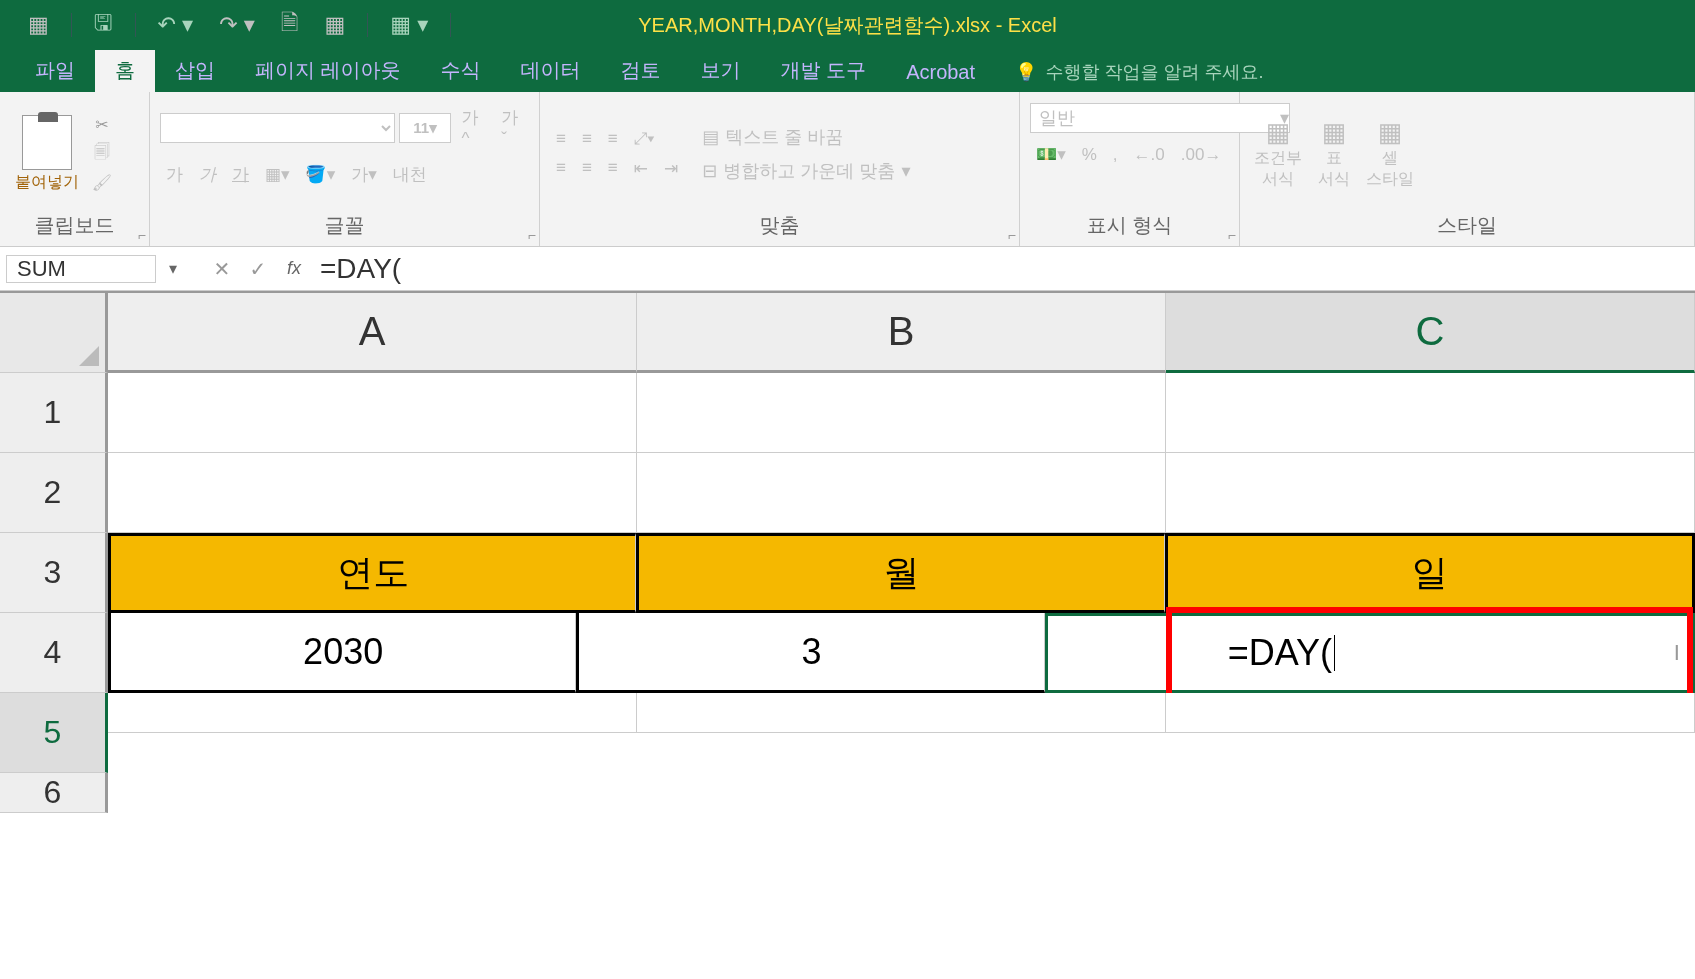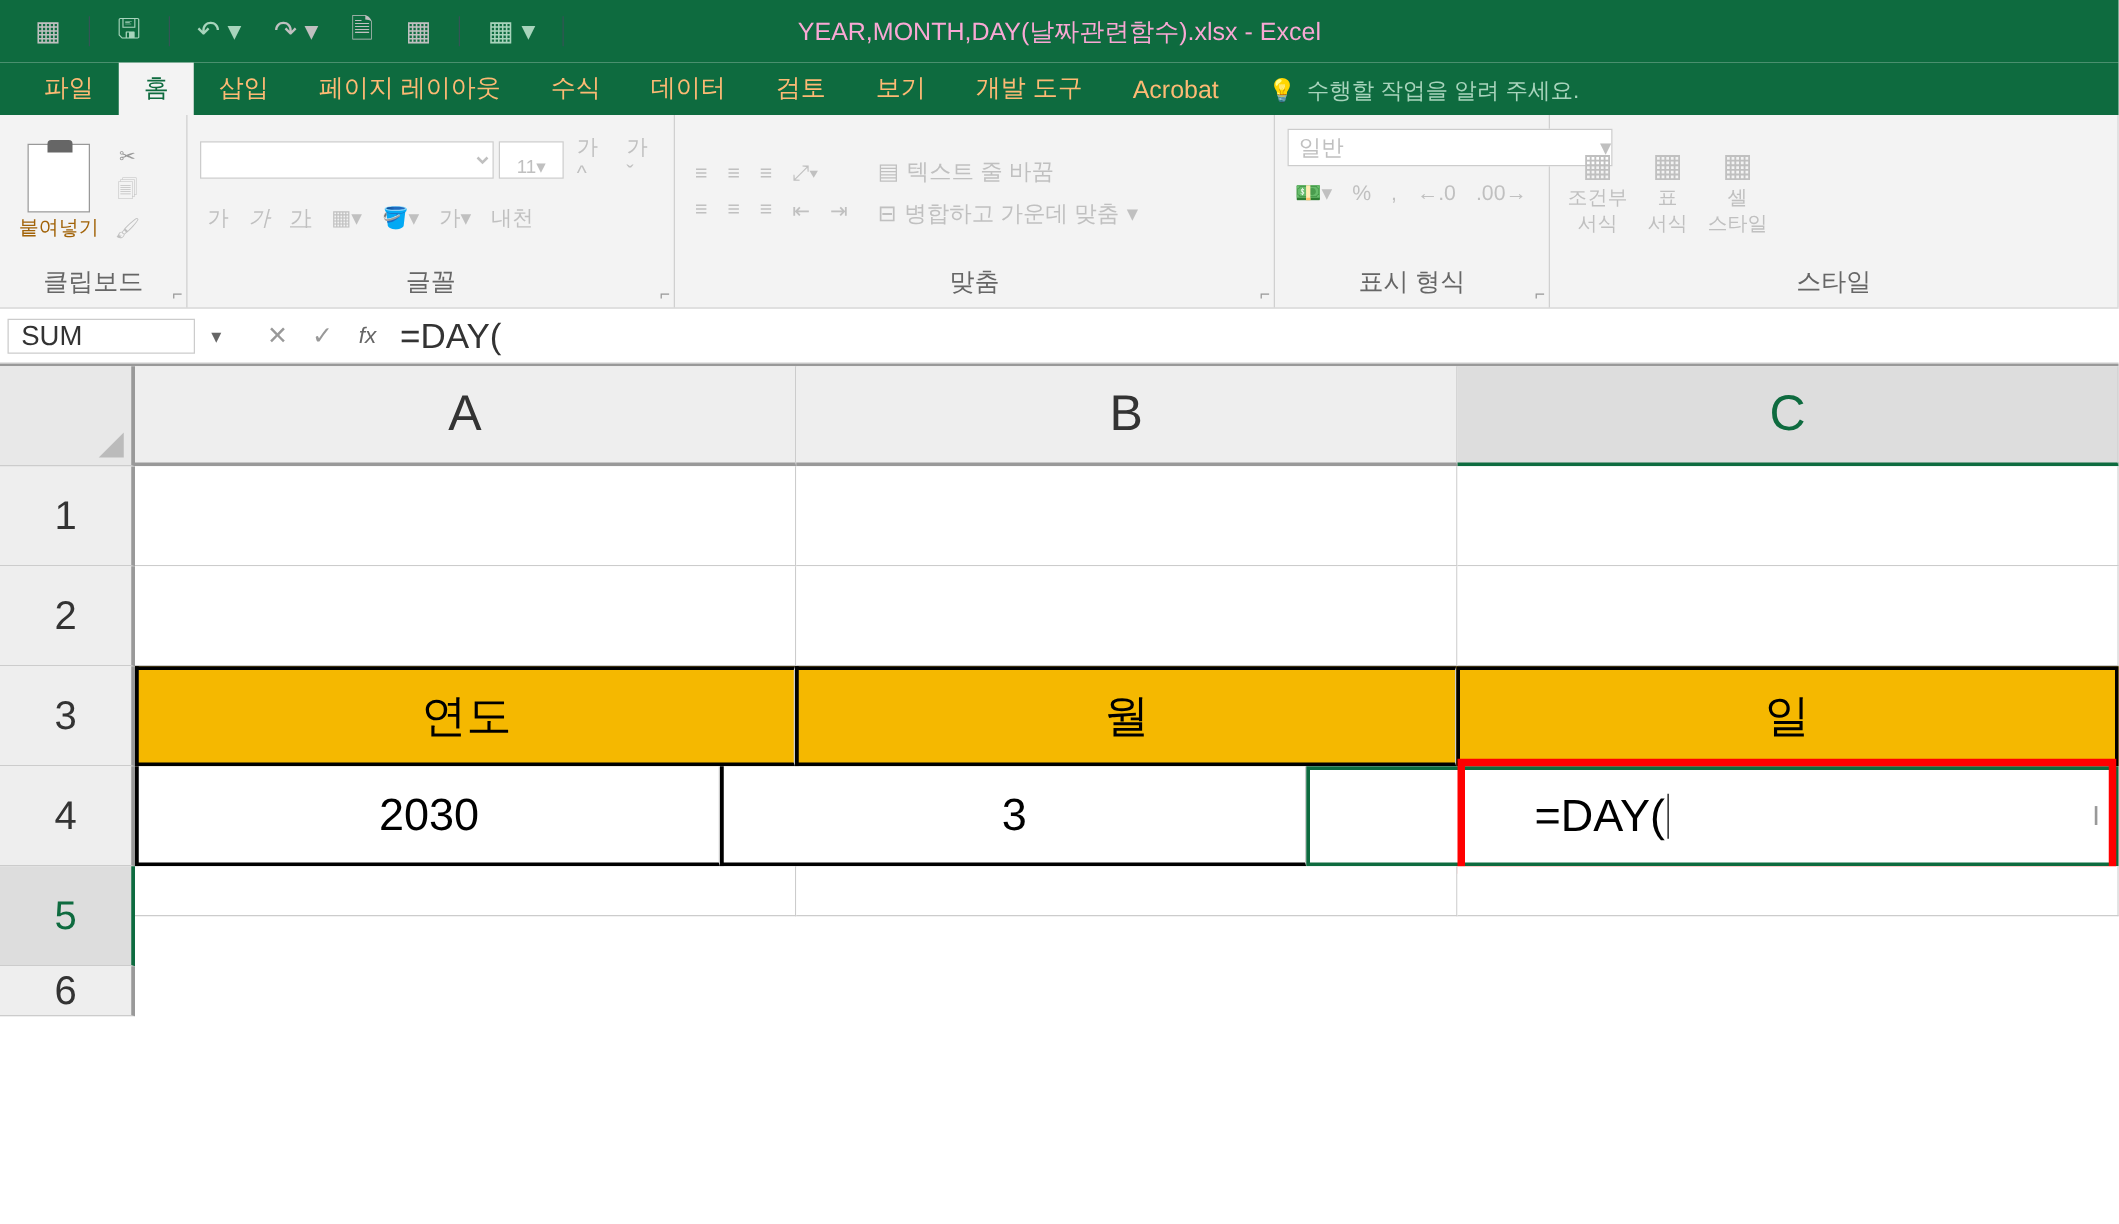--- a/index.html
+++ b/index.html
@@ -1,38 +1,38 @@
 <!DOCTYPE html>
 <html><head>
 <meta charset="utf-8">
 <style>
 * { margin: 0; padding: 0; box-sizing: border-box; font-family: "Malgun Gothic", Arial, sans-serif; }
 body { background: #fff; width: 1695px; height: 979px; overflow: hidden; }
 .titlebar { background: #0e6b3f; height: 50px; display: flex; align-items: center; position: relative; }
 .qat { display: flex; align-items: center; gap: 10px; padding-left: 20px; }
 .qat-item { color: #a8d4bc; font-size: 22px; padding: 4px 8px; cursor: pointer; }
 .qat-sep { width: 1px; height: 24px; background: #355; margin: 0 4px; }
-.title-text { position: absolute; left: 50%; transform: translateX(-50%); color: #f9a8d4; font-size: 20px; white-space: nowrap; }
+.title-text { position: absolute; left: 50%; transform: translateX(-50%); color: #fde047; font-size: 20px; white-space: nowrap; }
 .tabs { background: #0e6b3f; height: 42px; display: flex; align-items: flex-end; padding-left: 15px; }
-.tab { color: #fdba74; font-size: 20px; padding: 8px 20px; cursor: pointer; }
+.tab { color: #c4b5fd; font-size: 20px; padding: 8px 20px; cursor: pointer; }
 .tab.active { background: #f3f3f3; color: #0e6b3f; }
 .tell { color: #a8d4bc; font-size: 18px; padding: 8px 20px; display: flex; align-items: center; gap: 8px; }
 .ribbon { background: #f3f3f3; height: 155px; display: flex; border-bottom: 1px solid #ccc; }
 .ribbon-group { border-right: 1px solid #d0d0d0; padding: 5px 10px; display: flex; flex-direction: column; justify-content: space-between; position: relative; }
 .group-label { text-align: center; font-size: 20px; color: #666; padding: 2px 0; }
 .group-content { flex: 1; display: flex; align-items: center; gap: 4px; }
 .clipboard-big { display: flex; flex-direction: column; align-items: center; gap: 2px; padding: 5px; }
 .clip-icon { width: 50px; height: 55px; background: #fff; border: 1px solid #999; position: relative; }
 .clip-icon::before { content:""; position:absolute; top:-4px; left:15px; width:20px; height:10px; background:#666; border-radius:3px 3px 0 0;}
 .clip-side { display: flex; flex-direction: column; gap: 3px; }
 .small-btn { width: 28px; height: 26px; display:flex; align-items:center; justify-content:center; font-size:16px; color:#999; cursor:pointer; }
 .disabled { color: #c0c0c0 !important; }
 .font-row { display: flex; align-items: center; gap: 4px; }
 .font-select { width: 245px; height: 30px; border: 1px solid #ccc; background: #fff; font-size: 16px; }
-.size-select { width: 55px; height: 30px; border: 1px solid #ccc; background: #fff; display:flex; align-items:flex-end; justify-content:center; font-size:15px; color:#c0c0c0;}
+.size-select { width: 55px; height: 30px; border: 1px solid #ccc; background: #fff; display:flex; align-items:center; justify-content:center; font-size:15px; color:#c0c0c0;font-weight:bold;}
 .btn { padding: 3px 6px; font-size: 17px; color: #bbb; cursor: pointer; }
 .align-group { display:flex; flex-direction:column; gap:3px;}
 .align-row { display:flex; gap:4px;}
 .dialog-launcher { position: absolute; bottom: 3px; right: 3px; font-size: 14px; color: #999; cursor: pointer; }
 .formula-bar { height: 44px; display: flex; align-items: center; border-bottom: 1px solid #ccc; background: #fff; }
 .name-box { width: 150px; height: 28px; border: 1px solid #ccc; margin: 3px 6px; display:flex; align-items:center; padding-left:10px; font-size:22px; color:#333; background:#fff;}
 .name-drop { width:22px; display:flex; align-items:center; justify-content:center; color:#666; cursor:pointer;}
 .fb-btn { width: 36px; display:flex; align-items:center; justify-content:center; font-size:20px; color:#999; cursor:pointer;}
 .fx { font-style: italic; font-size: 18px; color:#666;}
 .formula-input { flex:1; font-size: 28px; padding-left: 8px; color:#333; }

